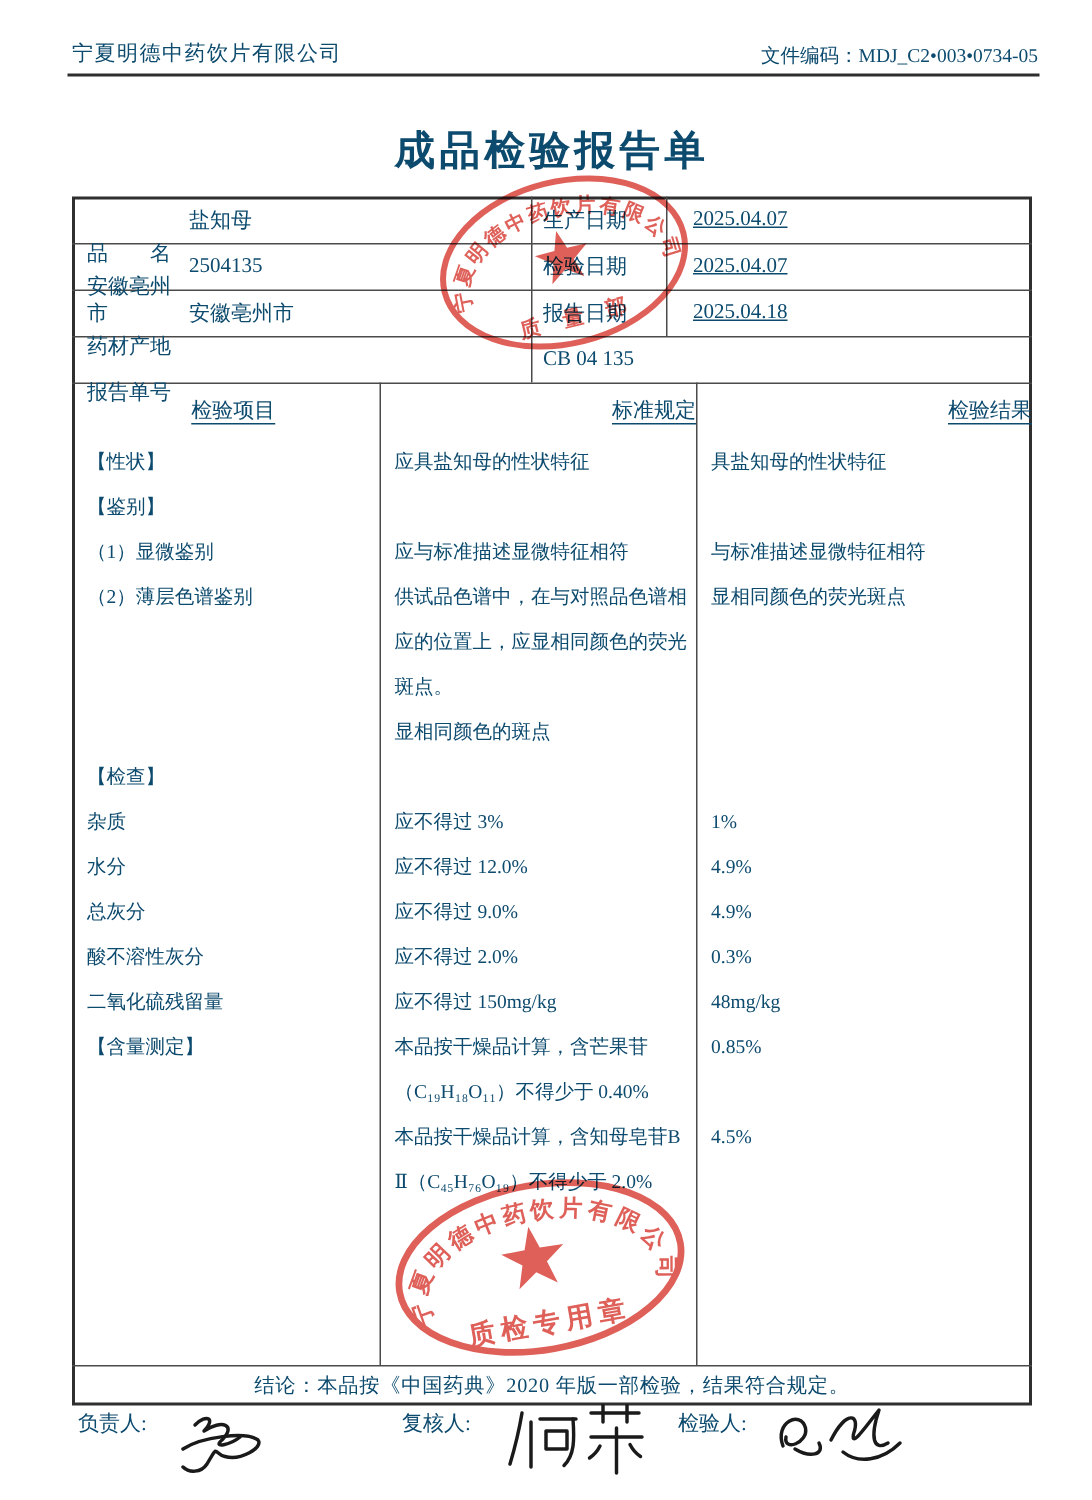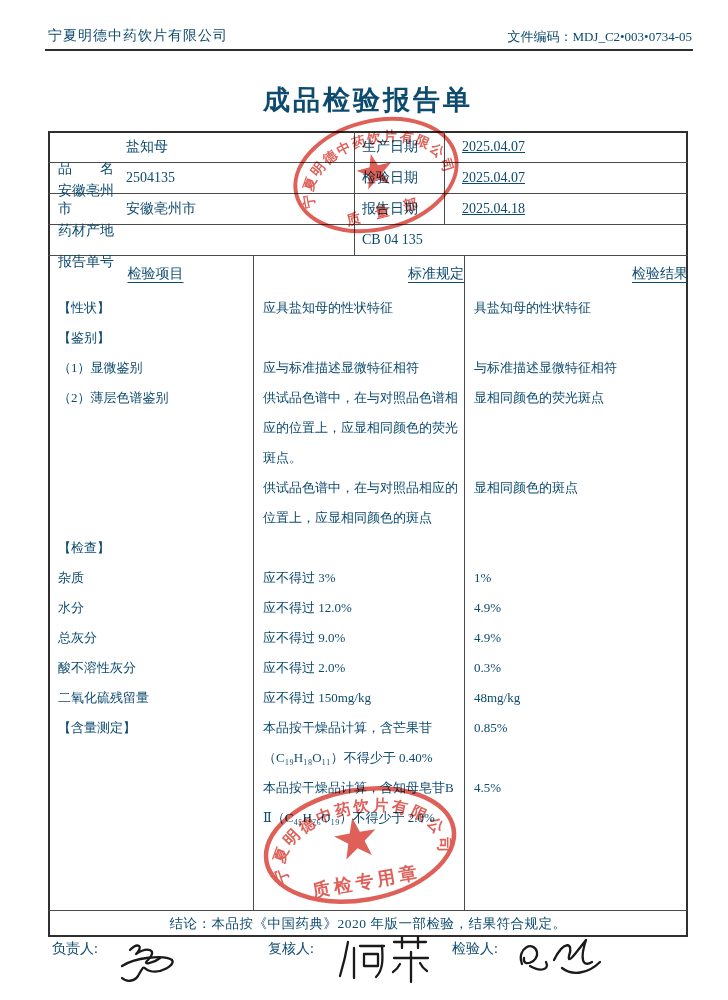--- a/index.html
+++ b/index.html
@@ -124,22 +124,20 @@
       </div>
     <div class="trow">
         <div class="c1">（2）薄层色谱鉴别</div>
         <div class="c2">供试品色谱中，在与对照品色谱相
 应的位置上，应显相同颜色的荧光
 斑点。</div>
         <div class="c3">显相同颜色的荧光斑点</div>
       </div>
     <div class="trow">
         <div class="c1"></div>
-        <div class="c2">供试品色谱中，在与对照品相应的
-位置上，应显相同颜色的斑点</div>
         <div class="c3">显相同颜色的斑点</div>
       </div>
     <div class="trow">
         <div class="c1">【检查】</div>
         <div class="c2"></div>
         <div class="c3"></div>
       </div>
     <div class="trow">
         <div class="c1">杂质</div>
         <div class="c2">应不得过 3%</div>

